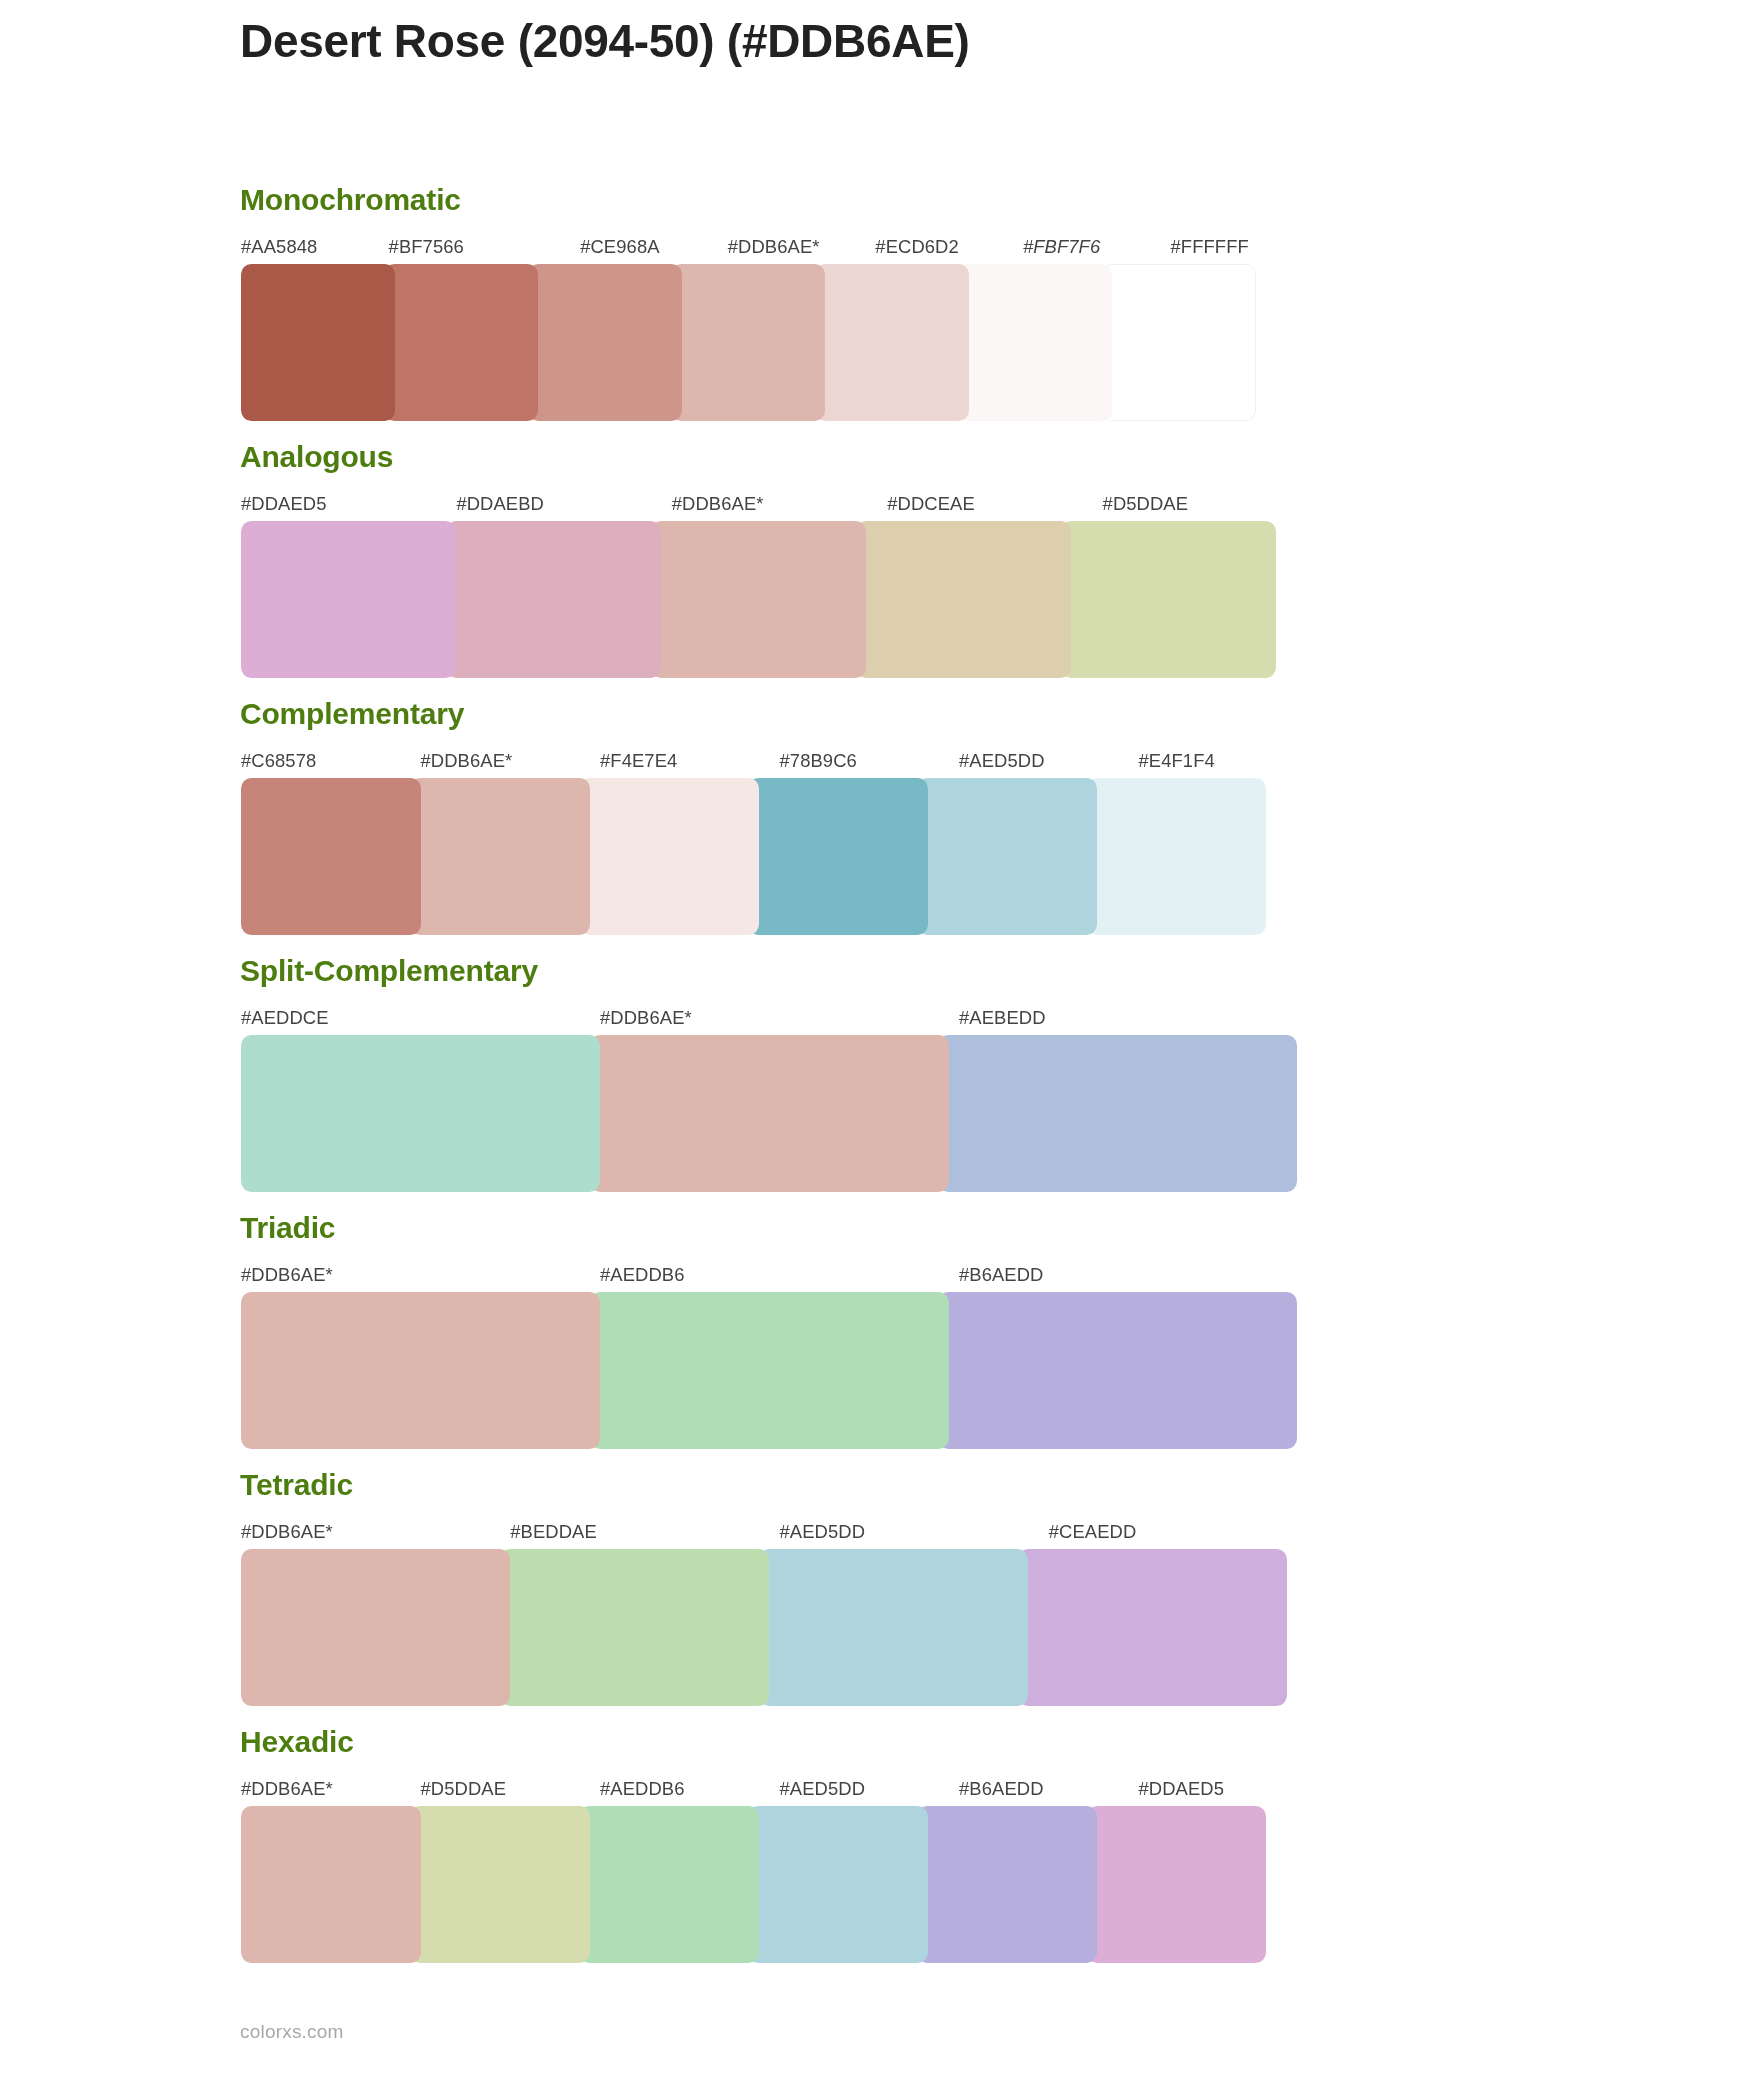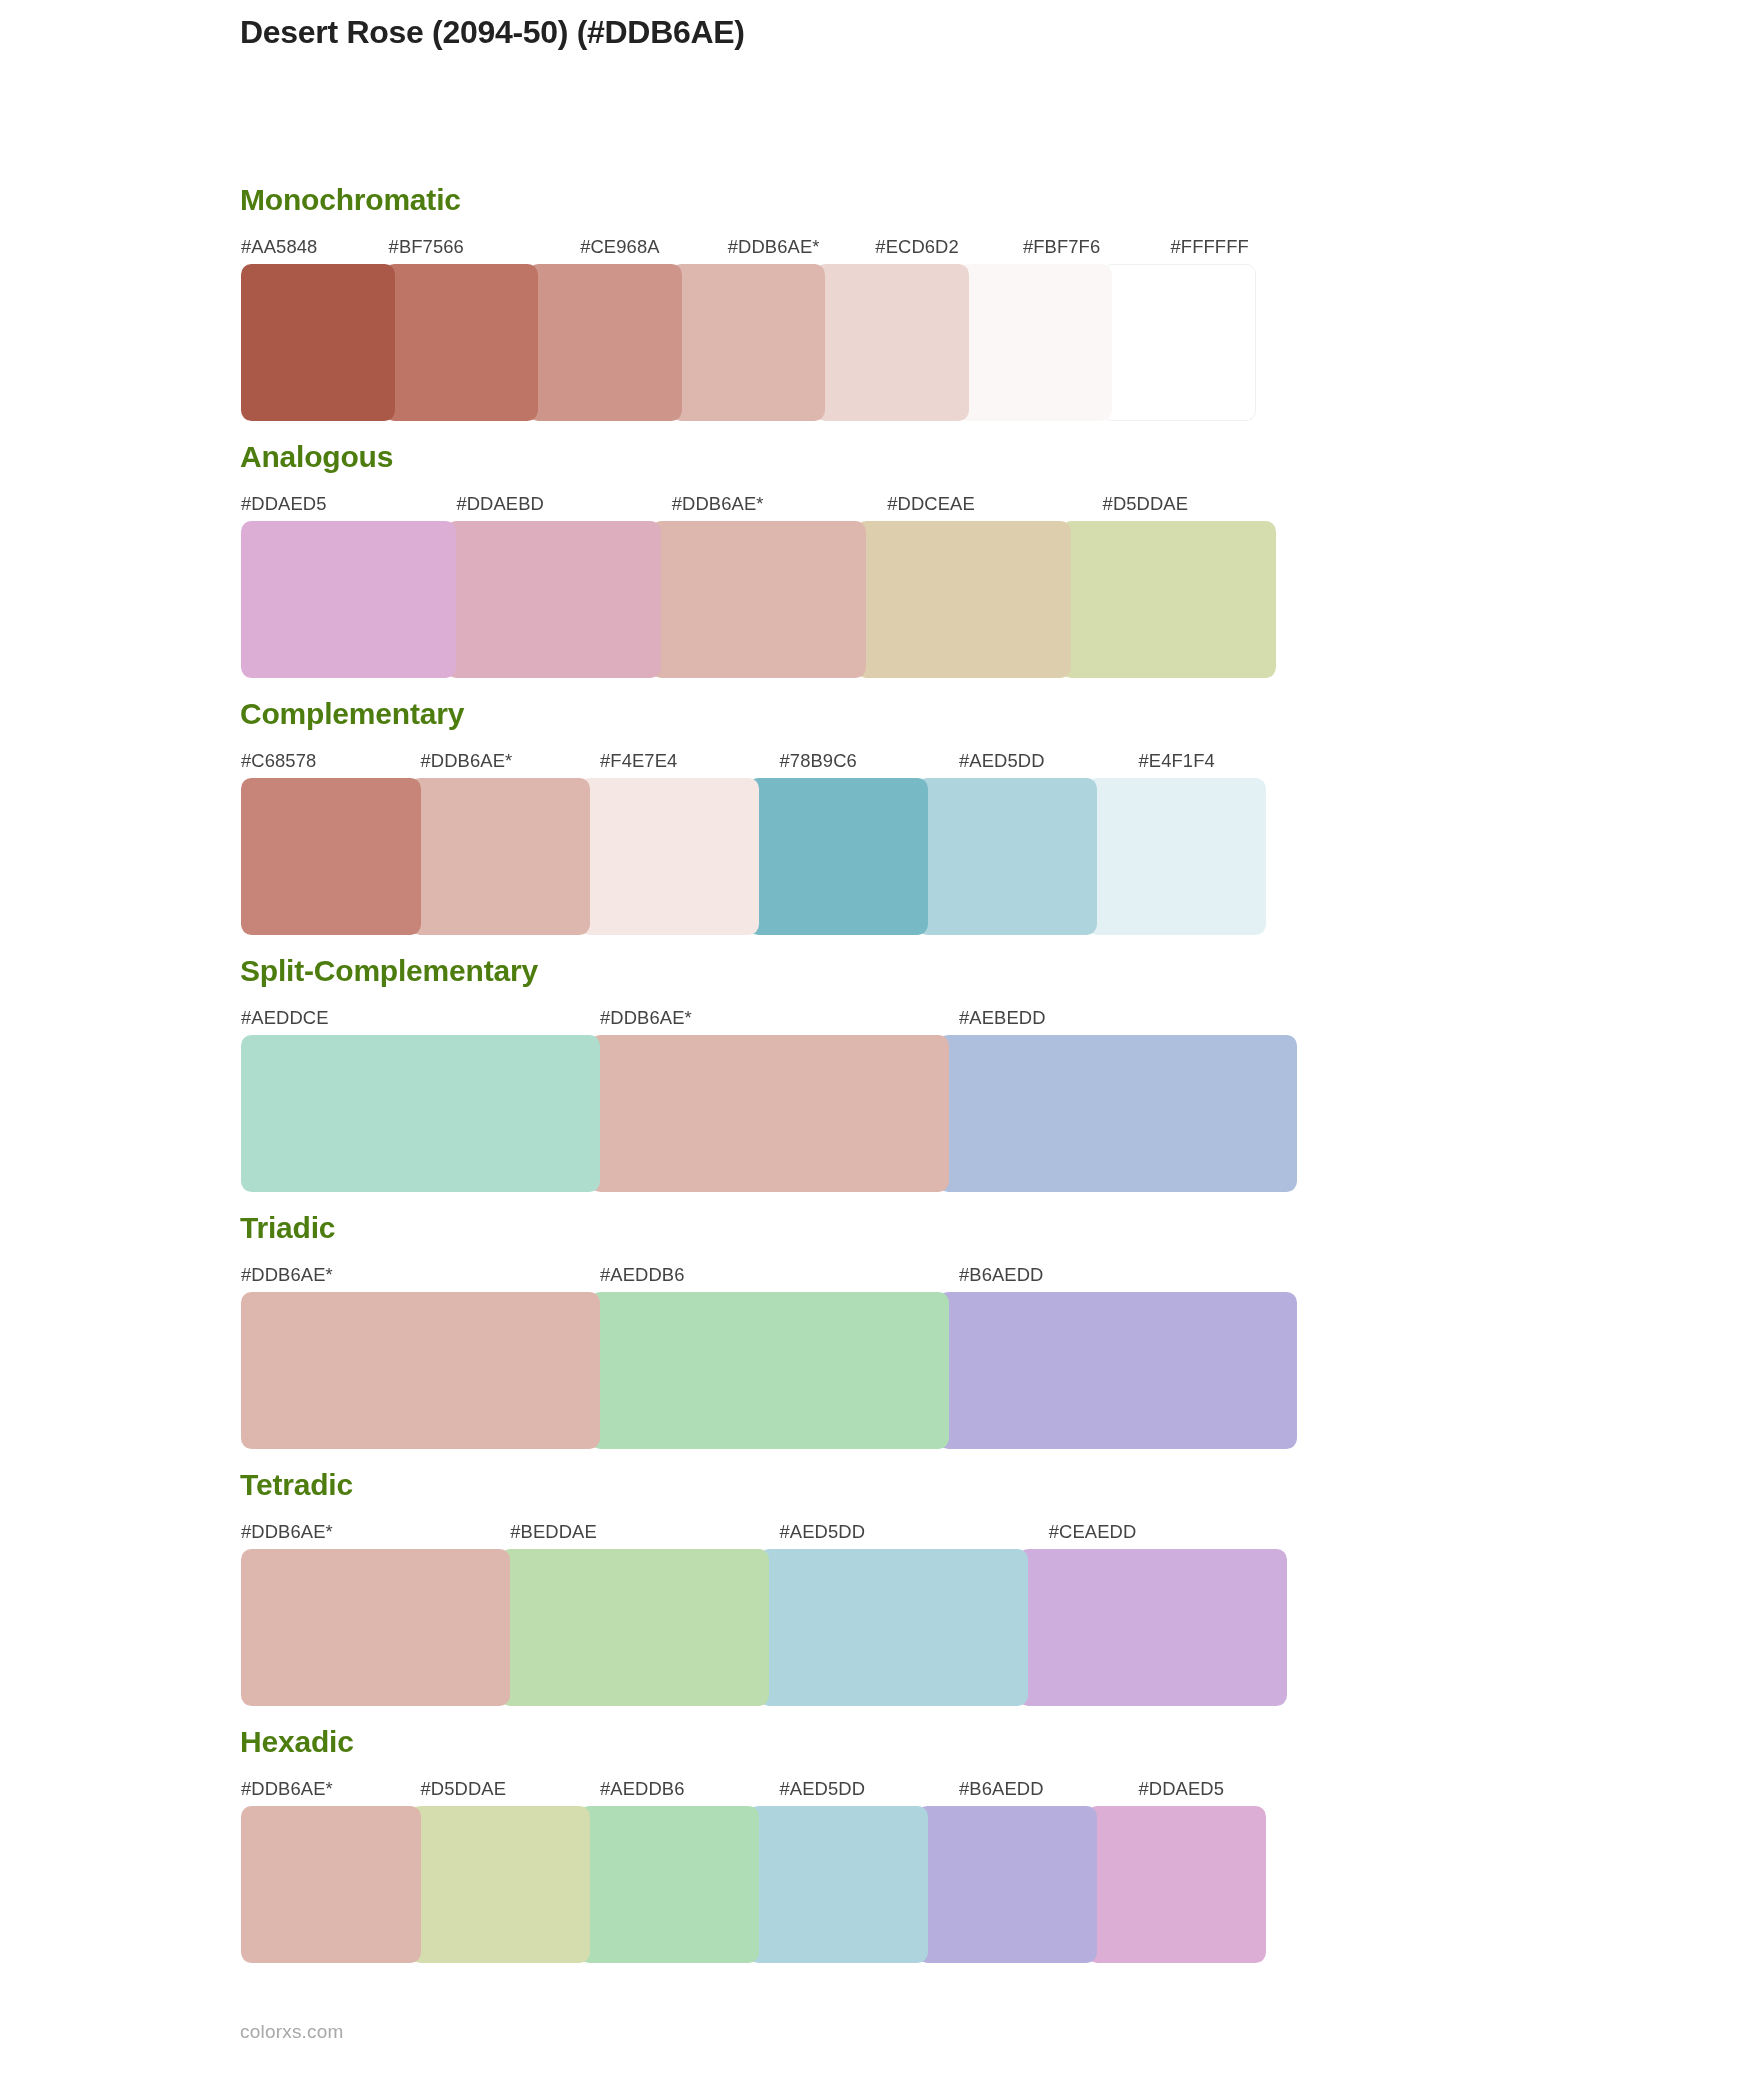--- a/index.html
+++ b/index.html
@@ -25,21 +25,21 @@
   }
 
   
   .header {
     position: absolute;
     left: 240px;
     top: 14.4px;
     width: 1278px;
   }
   .page-title {
-    font-size: 32px;
+    font-size: 46px;
     font-weight: bold;
     color: #222222;
     letter-spacing: -0.3px;
     line-height: 1.18;
     margin: 0;
     white-space: nowrap;
   }
   .page-subtitle {
     font-size: 31px;
     font-weight: bold;
@@ -139,21 +139,21 @@
   <div class="sections">
       <div class="section">
         <div class="section-title">Monochromatic</div>
         <div class="swatch-row">
           <div class="labels">
             <div class="swatch-label" style="width: 14.2857%;">#AA5848</div>
             <div class="swatch-label" style="width: 14.2857%;">#BF7566</div>
             <div class="swatch-label" style="width: 14.2857%; margin-left: 44px;">#CE968A</div>
             <div class="swatch-label" style="width: 14.2857%;">#DDB6AE*</div>
             <div class="swatch-label" style="width: 14.2857%;">#ECD6D2</div>
-            <div class="swatch-label" style="width: 14.2857%;">#FBF7F6</div>
+            <div class="swatch-label" style="width: 14.2857%; font-style: italic;">#FBF7F6</div>
             <div class="swatch-label" style="width: 14.2857%;">#FFFFFF</div>
           </div>
           <div class="bars">
             <div class="swatch" title="#AA5848" style="width: 14.2857%; background: rgb(170, 88, 72); margin-left: 0px; z-index: 7;"></div>
             <div class="swatch" title="#BF7566" style="width: 14.2857%; background: rgb(191, 117, 102); margin-left: -10.4px; z-index: 6;"></div>
             <div class="swatch" title="#CE968A" style="width: 14.2857%; background: rgb(206, 150, 138); margin-left: -10.4px; z-index: 5;"></div>
             <div class="swatch" title="#DDB6AE*" style="width: 14.2857%; background: rgb(221, 182, 174); margin-left: -10.4px; z-index: 4;"></div>
             <div class="swatch" title="#ECD6D2" style="width: 14.2857%; background: rgb(236, 214, 210); margin-left: -10.4px; z-index: 3;"></div>
             <div class="swatch" title="#FBF7F6" style="width: 14.2857%; background: rgb(251, 247, 246); margin-left: -10.4px; z-index: 2;"></div>
             <div class="swatch is-white" title="#FFFFFF" style="width: 14.2857%; background: rgb(255, 255, 255); margin-left: -10.4px; z-index: 1;"></div>

